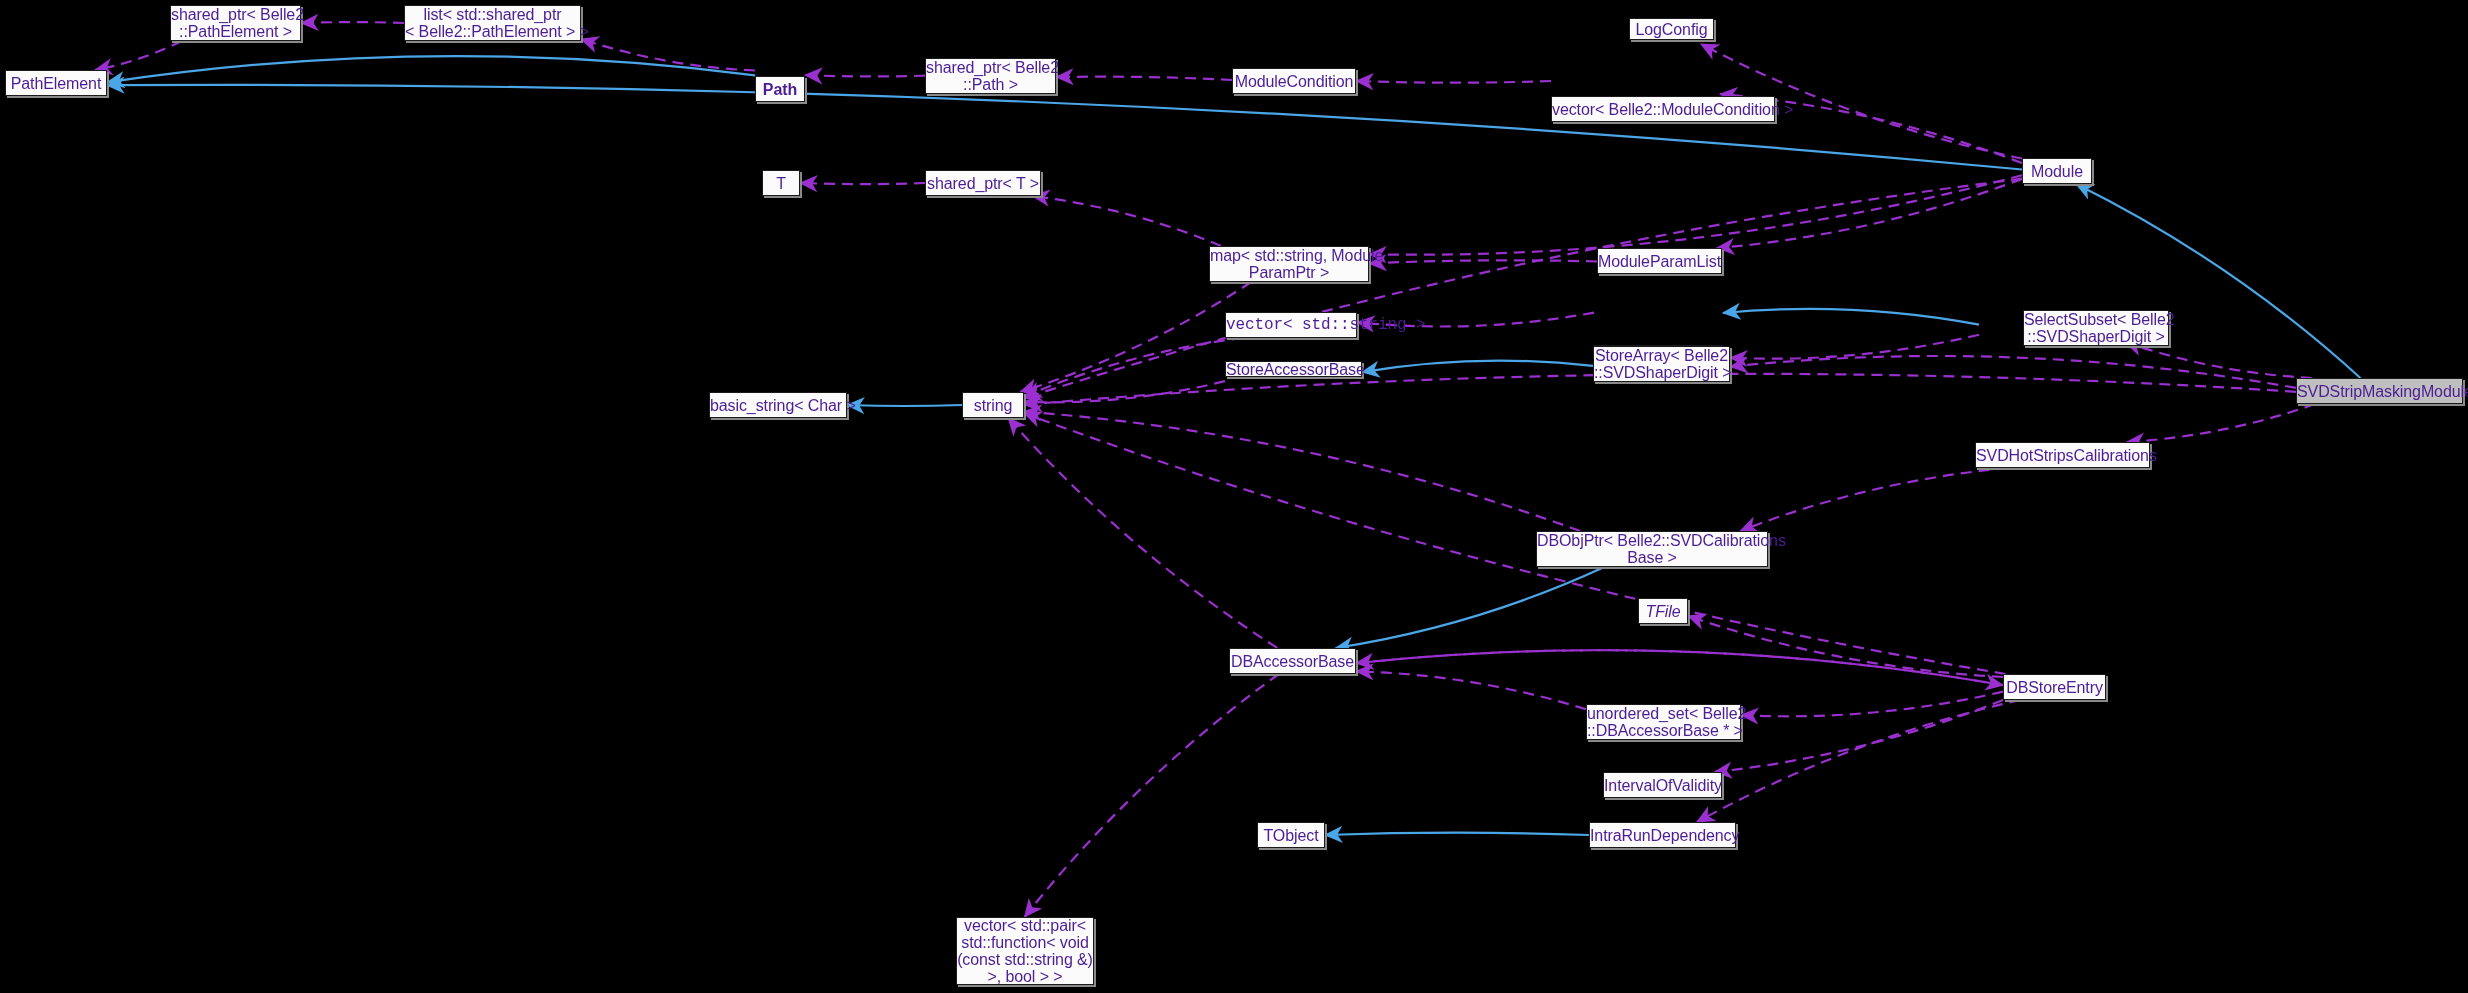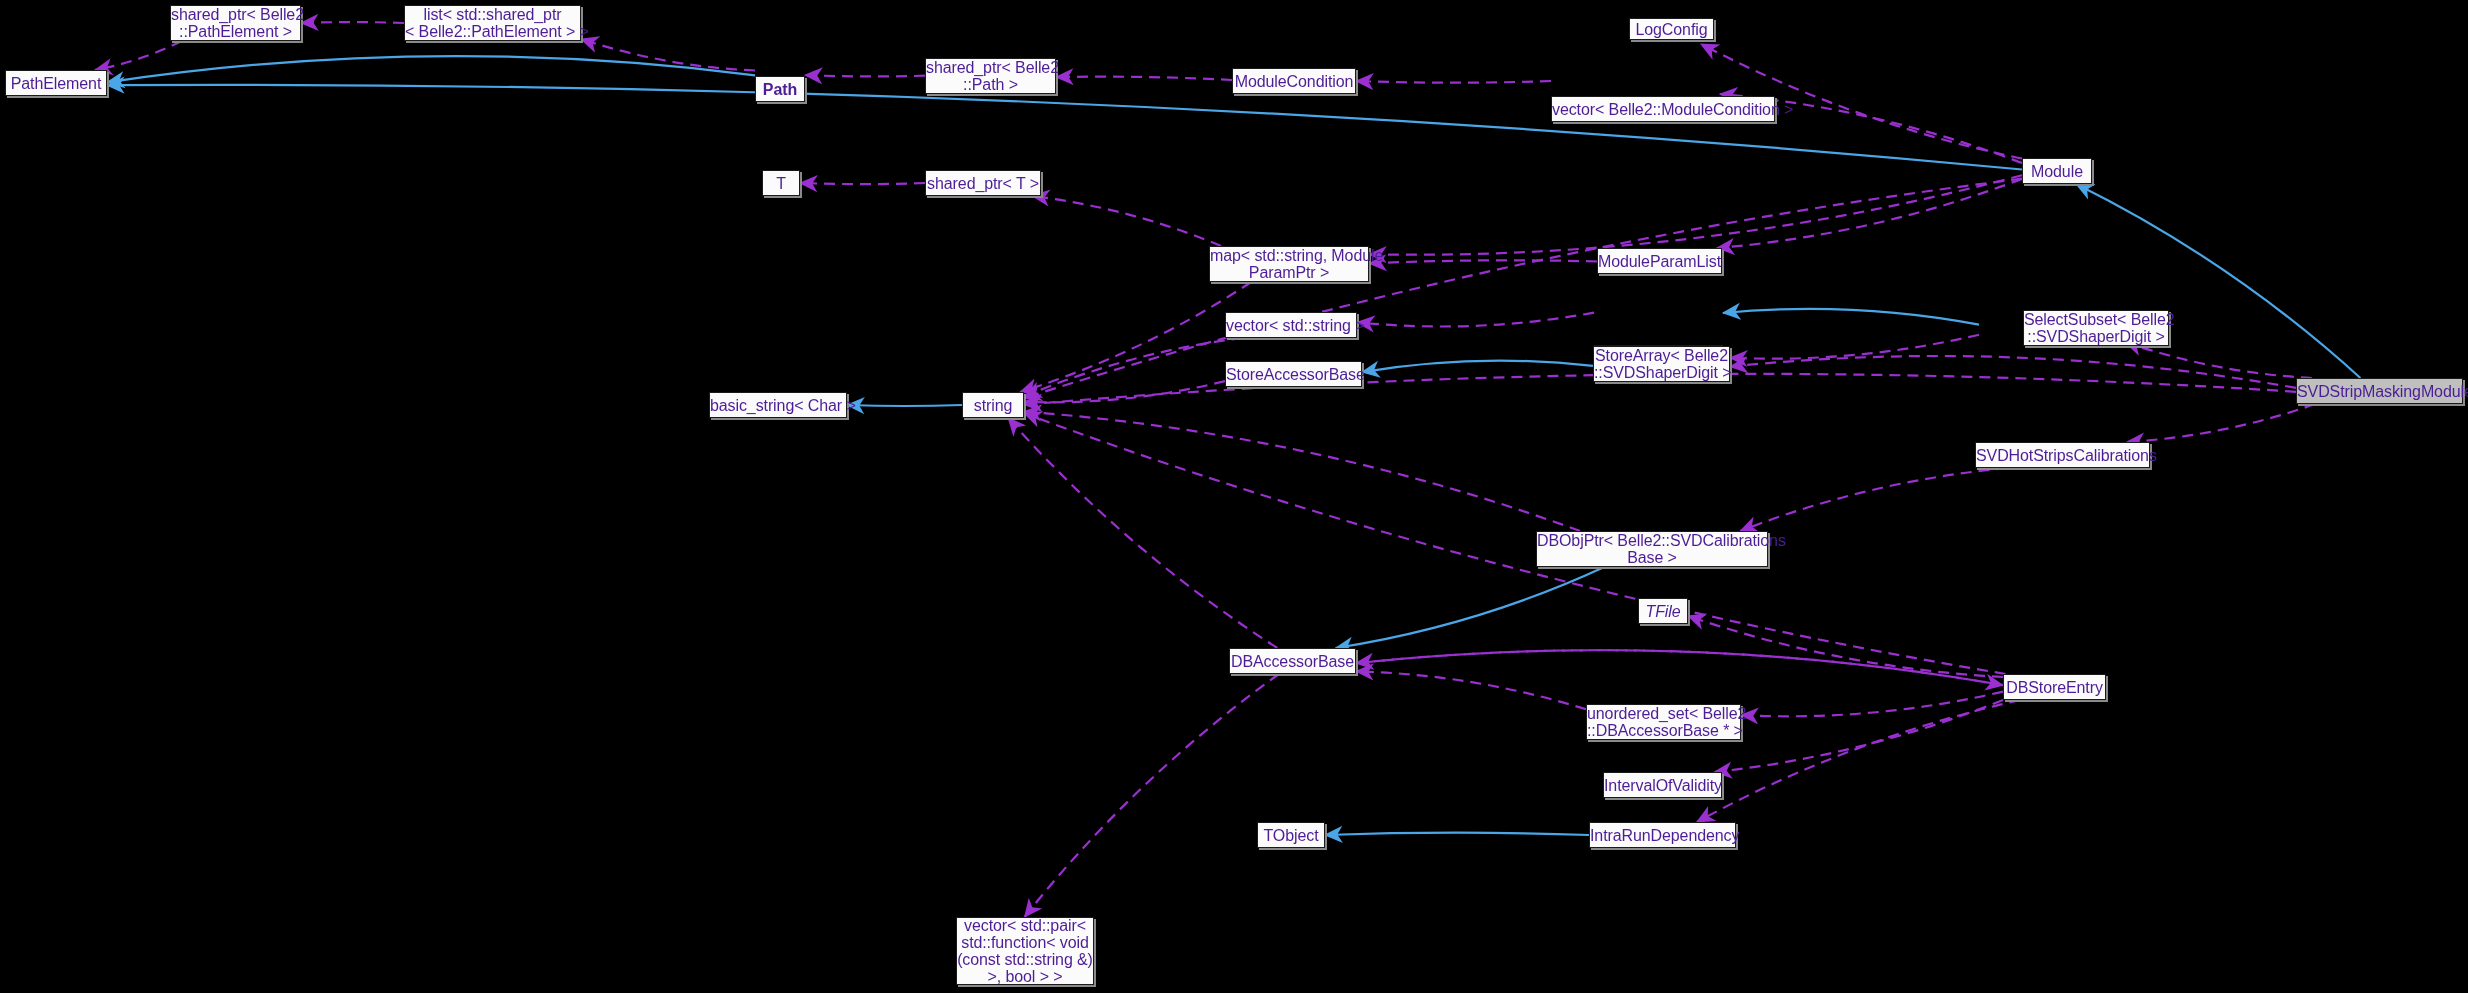--- a/index.html
+++ b/index.html
@@ -118,25 +118,25 @@
 ::Path &gt;</span></div>
       <div class="node" style="left: 1232px; top: 68px; width: 124px; height: 26px;"><span class="lbl">ModuleCondition</span></div>
       <div class="node" style="left: 1551px; top: 68px; width: 224px; height: 26px; margin-top: 28px;"><span class="lbl">vector&lt; Belle2::ModuleCondition &gt;</span></div>
       <div class="node" style="left: 1622px; top: 18px; width: 85px; height: 22px; margin-left: 7px;"><span class="lbl">LogConfig</span></div>
       <div class="node" style="left: 2022px; top: 158px; width: 70px; height: 26px;"><span class="lbl">Module</span></div>
       <div class="node" style="left: 762px; top: 170px; width: 38px; height: 26px;"><span class="lbl">T</span></div>
       <div class="node" style="left: 925px; top: 170px; width: 116px; height: 26px;"><span class="lbl">shared_ptr&lt; T &gt;</span></div>
       <div class="node" style="left: 1209px; top: 246px; width: 160px; height: 36px;"><span class="lbl">map&lt; std::string, Module
 ParamPtr &gt;</span></div>
       <div class="node" style="left: 1597px; top: 248px; width: 125px; height: 26px;"><span class="lbl">ModuleParamList</span></div>
-      <div class="node" style="left: 1225px; top: 312px; width: 132px; height: 26px;"><span class="lbl">vector&lt; std::string &gt;</span></div>
+      <div class="node" style="left: 1225px; top: 312px; width: 132px; height: 26px; font-family: Liberation Mono, monospace;"><span class="lbl">vector&lt; std::string &gt;</span></div>
       <div class="node" style="left: 1594px; top: 297px; width: 129px; height: 26px; margin-top: 48px;"><span class="lbl">SelectSubsetBase</span></div>
       <div class="node" style="left: 1979px; top: 310px; width: 146px; height: 36px; margin-left: 44px;"><span class="lbl">SelectSubset&lt; Belle2
 ::SVDShaperDigit &gt;</span></div>
-      <div class="node" style="left: 1225px; top: 361px; width: 137px; height: 26px;"><span class="lbl">StoreAccessorBase</span></div>
+      <div class="node" style="left: 1225px; top: 361px; width: 137px; height: 16px;"><span class="lbl">StoreAccessorBase</span></div>
       <div class="node" style="left: 1593px; top: 346px; width: 137px; height: 36px;"><span class="lbl">StoreArray&lt; Belle2
 ::SVDShaperDigit &gt;</span></div>
       <div class="node highlight" style="left: 2296px; top: 378px; width: 167px; height: 26px;"><span class="lbl">SVDStripMaskingModule</span></div>
       <div class="node" style="left: 709px; top: 392px; width: 138px; height: 26px;"><span class="lbl">basic_string&lt; Char &gt;</span></div>
       <div class="node" style="left: 962px; top: 392px; width: 62px; height: 26px;"><span class="lbl">string</span></div>
       <div class="node" style="left: 1975px; top: 442px; width: 175px; height: 26px;"><span class="lbl">SVDHotStripsCalibrations</span></div>
       <div class="node" style="left: 1536px; top: 531px; width: 232px; height: 36px;"><span class="lbl">DBObjPtr&lt; Belle2::SVDCalibrations
 Base &gt;</span></div>
       <div class="node" style="left: 1638px; top: 598px; width: 50px; height: 26px; font-style: italic;"><span class="lbl">TFile</span></div>
       <div class="node" style="left: 1229px; top: 648px; width: 127px; height: 26px;"><span class="lbl">DBAccessorBase</span></div>

